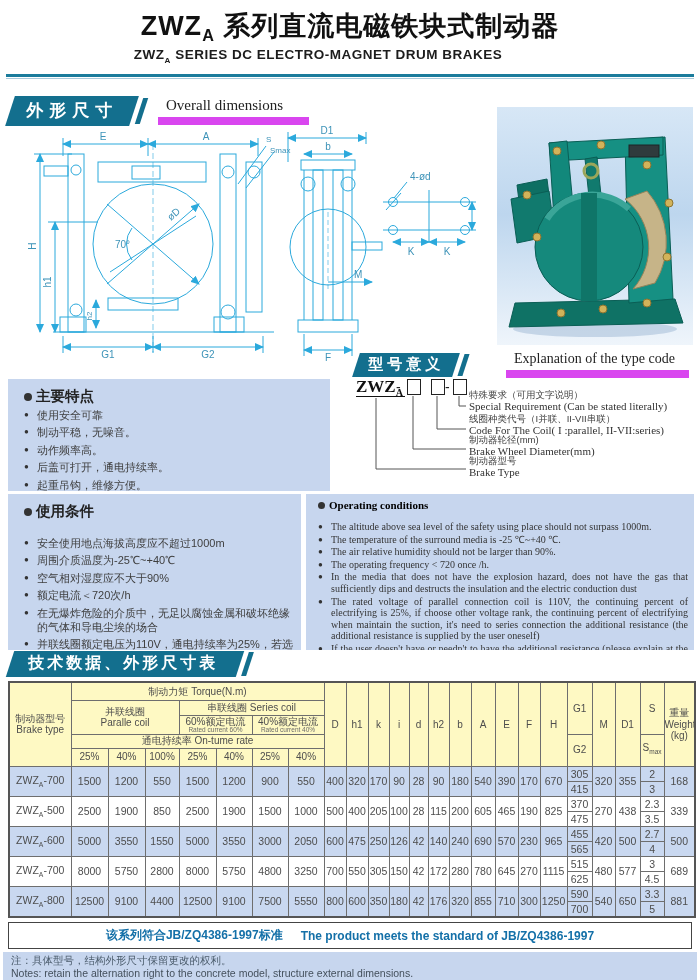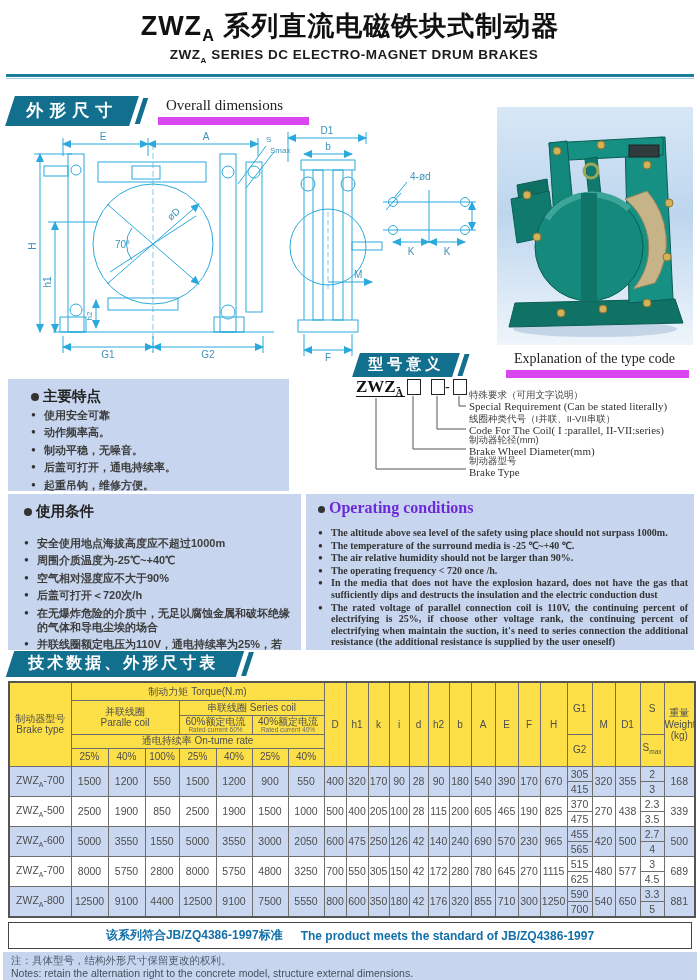--- a/index.html
+++ b/index.html
@@ -2,56 +2,56 @@
 <html><head>
 <meta charset="utf-8">
 <style>
   html,body{margin:0;padding:0;}
   body{width:700px;height:980px;background:#ffffff;font-family:"Liberation Sans",sans-serif;color:#333;position:relative;overflow:hidden;}
   .abs{position:absolute;}
 
   
   #title{top:8px;left:0;width:700px;text-align:center;font-size:27px;font-weight:bold;color:#111;letter-spacing:1px;}
   #title sub,#subtitle sub{font-size:60%;}
-  #subtitle{top:47px;left:0;width:636px;text-align:center;font-size:13.5px;font-weight:bold;color:#1c1c1c;letter-spacing:.5px;padding-left:36px;}
+  #subtitle{top:47px;left:0;width:636px;text-align:center;font-size:13.5px;font-weight:bold;color:#1c1c1c;letter-spacing:.5px;}
   #rule1{top:74px;left:6px;width:688px;height:3px;background:#1b7c9c;}
   #rule2{top:78px;left:6px;width:688px;height:1px;background:#a9cadb;}
 
   
   .sec{display:flex;align-items:center;}
   .badge{background:#136f8e;color:#fff;font-weight:bold;transform:skewX(-18deg);padding:3px 16px 4px 16px;}
   .badge>span{display:inline-block;transform:skewX(18deg);}
   .slash{width:5px;background:#136f8e;transform:skewX(-18deg);margin-left:5px;}
   .sec-en{font-family:"Liberation Serif",serif;color:#222;border-bottom:8px solid #d946ef;margin-left:14px;padding:0 26px 3px 8px;white-space:nowrap;}
 
   
   .panel{background:#c7d6ee;overflow:hidden;}
   .panel-title{font-weight:bold;font-size:14.5px;color:#222;margin:6px 0 2px 0;}
   .blt{display:inline-block;width:8px;height:8px;border-radius:50%;background:#333;margin-right:4px;}
-  ul.blist{list-style:none;margin:2px 0 0 0;padding:0;font-weight:bold;}
+  ul.blist{list-style:none;margin:2px 0 0 0;padding:0;}
   ul.blist li{position:relative;padding-left:13px;}
   ul.blist li::before{content:"●";position:absolute;left:0;top:0;font-size:8px;color:#333;}
   .zhlist li{font-size:11px;line-height:14.4px;color:#3e3e3e;margin-bottom:3px;}
   .enlist li{font-family:"Liberation Serif",serif;font-size:10px;line-height:11.6px;color:#343434;margin-bottom:1px;text-align:justify;}
-  .en-title{font-family:"Liberation Serif",serif;font-weight:bold;font-size:16px;color:#6d28d9;margin:4px 0 10px 0;}
+  .en-title{font-family:"Liberation Serif",serif;font-weight:bold;font-size:11px;color:#000000;margin:4px 0 10px 0;}
 
   
   #typecode{left:356px;top:377px;width:338px;height:104px;}
   #tc-line{position:absolute;left:0;top:0;font-family:"Liberation Serif",serif;font-size:17px;font-weight:bold;color:#111;}
   #tc-line .code{border-bottom:1.5px solid #111;padding:0 2px 0 0;}
   .tc-box{position:absolute;top:2px;width:12px;height:14px;border:1.5px solid #222;background:#fff;}
   .tc-dash{position:absolute;top:2px;font-size:14px;color:#222;}
   .tc-lab{position:absolute;left:113px;width:225px;}
   .tc-zh{font-size:9.5px;color:#3e3e3e;line-height:10.5px;}
   .tc-en{font-family:"Liberation Serif",serif;font-size:11px;color:#333;line-height:10.5px;}
 
   
   #techtable{left:8px;top:681px;width:684px;border-collapse:collapse;table-layout:fixed;border:2px solid #555;}
   #techtable th,#techtable td{border:1px solid #6e6e6e;text-align:center;vertical-align:middle;padding:0;font-weight:normal;color:#4d4d4d;overflow:hidden;}
-  #techtable th{font-size:10px;line-height:11.5px;background:#fde047;}
+  #techtable th{font-size:10px;line-height:11.5px;background:#fef9c3;}
   #techtable td{font-size:10.5px;}
   #techtable .tiny{font-size:6.5px;line-height:6.5px;display:block;color:#6a6a6a;}
   #techtable tbody tr{height:29px;}
   #techtable tbody tr.alt td{background:#c9d8f0;}
   td.split{padding:0;}
   td.split div{line-height:14px;height:14px;}
   td.split div.sp-top{border-bottom:1px solid #6e6e6e;}
   #techtable sub{font-size:65%;}
   .hr1{height:18px;}.hr2{height:15px;}.hr3{height:18px;}.hr4{height:14px;}.hr5{height:18px;}
 
@@ -229,26 +229,26 @@
     <circle cx="40" cy="130" r="4"></circle>
   </g>
 </svg>
 
 <div class="sec abs" style="left:356px;top:351px;">
   <div class="badge" style="font-size:15px;letter-spacing:4px;padding:2px 12px 3px 12px;"><span>型号意义</span></div>
   <div class="slash" style="height:22px;"></div>
   <div class="sec-en" style="font-size:14px;padding-right:14px;margin-left:40px;">Explanation of the type code</div>
 </div>
 
-<div class="panel abs" style="left:8px;top:379px;width:281px;height:112px;padding:2px 10px 0 23px;box-sizing:border-box;">
+<div class="panel abs" style="left:8px;top:379px;width:322px;height:112px;padding:2px 10px 0 16px;box-sizing:border-box;">
   <div class="panel-title"><span class="blt"></span><span>主要特点</span></div>
   <ul class="blist zhlist">
     <li>使用安全可靠</li>
+    <li>制动平稳，无噪音。</li>
     <li>动作频率高。</li>
-    <li>制动平稳，无噪音。</li>
     <li>后盖可打开，通电持续率。</li>
     <li>起重吊钩，维修方便。</li>
   </ul>
 </div>
 
 <div id="typecode" class="abs">
   <svg class="abs" style="left:0;top:0;" width="338" height="104" viewBox="0 0 338 104">
     <g stroke="#555" stroke-width="1" fill="none">
       <path d="M103,19 V29 H110"></path>
       <path d="M81,19 V52 H110"></path>
@@ -280,21 +280,21 @@
     <div class="tc-en">Brake Type</div>
   </div>
 </div>
 
 <div class="panel abs" style="left:8px;top:494px;width:293px;height:156px;padding:2px 8px 0 16px;box-sizing:border-box;">
   <div class="panel-title"><span class="blt"></span><span>使用条件</span></div>
   <ul class="blist zhlist" style="margin-top:15px;">
     <li>安全使用地点海拔高度应不超过1000m</li>
     <li>周围介质温度为-25℃~+40℃</li>
     <li>空气相对湿度应不大于90%</li>
-    <li>后盖可打开＜720次/h</li>
+    <li>额定电流＜720次/h</li>
     <li>在无爆炸危险的介质中，无足以腐蚀金属和破坏绝缘的气体和导电尘埃的场合</li>
     <li>并联线圈额定电压为110V，通电持续率为25%，若选用其它电压等级及通电持续率，在吸合维持时，需串联附加电阻，（附加电阻用户自备）</li>
 
   </ul>
 </div>
 
 <div class="panel abs" style="left:306px;top:494px;width:388px;height:156px;padding:1px 6px 0 12px;box-sizing:border-box;">
   <div class="en-title"><span class="blt" style="width:7px;height:7px;"></span><span>Operating conditions</span></div>
   <ul class="blist enlist">
     <li>The altitude above sea level of the safety using place should not surpass 1000m.</li>

